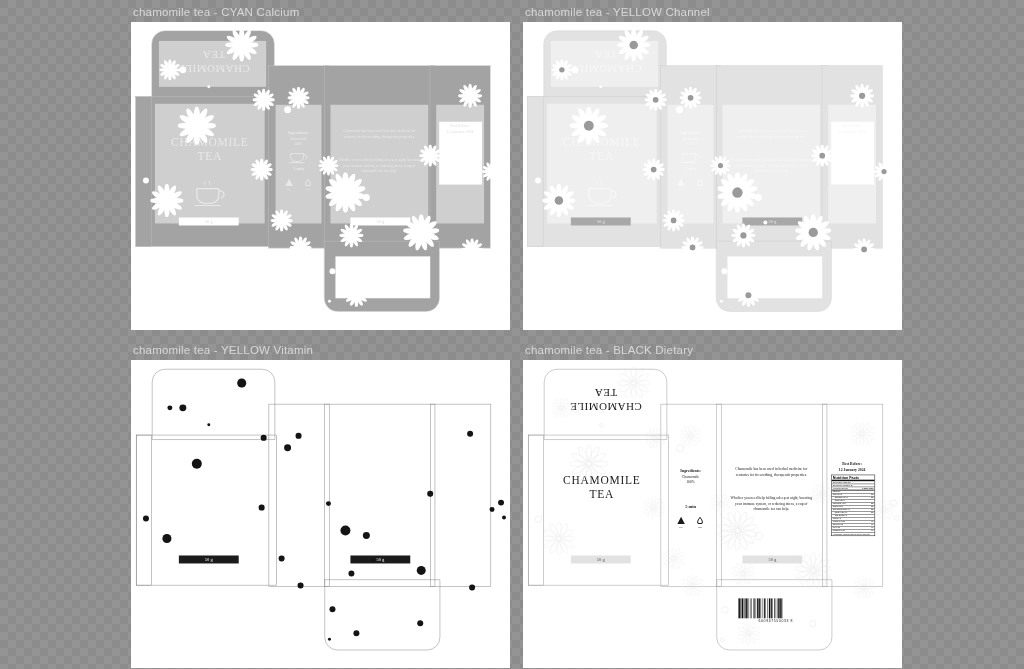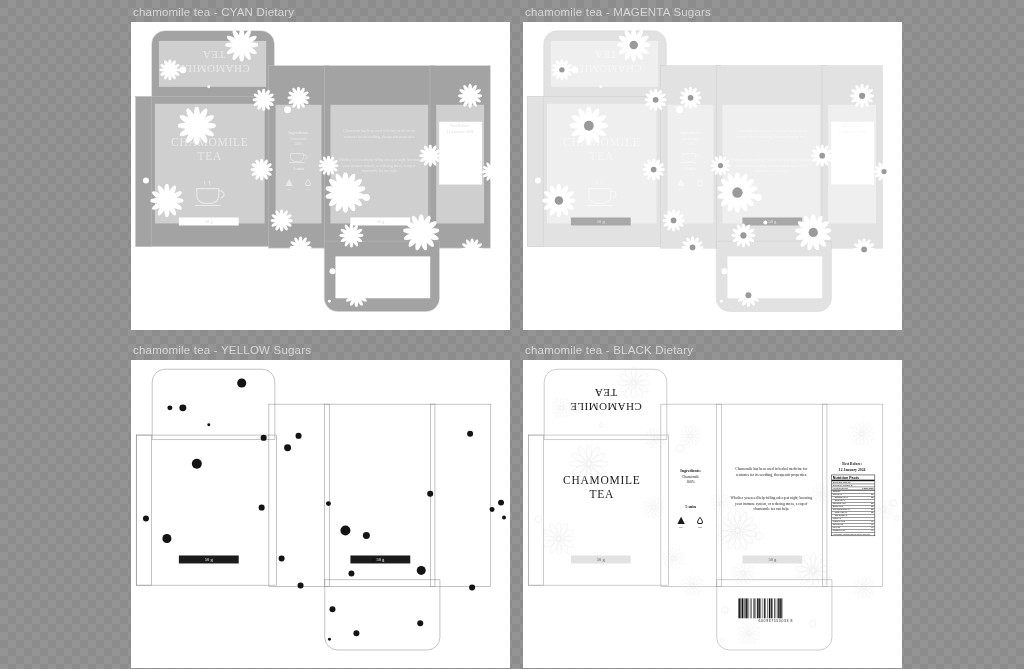--- a/index.html
+++ b/index.html
@@ -60,21 +60,21 @@
   .dot{position:absolute;border-radius:50%;}
 
   .cupicon{position:absolute;}
   .recyc{position:absolute;}
 </style>
 </head>
 <body>
 
 <div class="grid">
     <div class="panel" style="left: 131px; top: 3px; width: 379px; height: 327px;">
-      <div class="panel-title">chamomile tea - CYAN Dietary</div>
+      <div class="panel-title">chamomile tea - CYAN Calcium</div>
       <div class="card" style="width: 379px; height: 308px;">
         <div class="stage" style="transform: scale(0.498684); --board: #a3a3a3; --ink-line: #bdbdbd;">
           <div class="board fill" style="left: 42px; top: 18px; width: 245px; height: 140px; border-radius: 26px 26px 0px 0px; outline: rgb(189, 189, 189) solid 1px;"></div>
           <div class="board fill" style="left: 10px; top: 150px; width: 280px; height: 300px; border-radius: 0px; outline: rgb(189, 189, 189) solid 1px;"></div>
           <div class="board fill" style="left: 10px; top: 150px; width: 30px; height: 300px; border-radius: 0px; outline: rgb(189, 189, 189) solid 1px;"></div>
           <div class="board fill" style="left: 276px; top: 88px; width: 120px; height: 365px; border-radius: 0px; outline: rgb(189, 189, 189) solid 1px;"></div>
           <div class="board fill" style="left: 388px; top: 88px; width: 220px; height: 365px; border-radius: 0px; outline: rgb(189, 189, 189) solid 1px;"></div>
           <div class="board fill" style="left: 600px; top: 88px; width: 120px; height: 365px; border-radius: 0px; outline: rgb(189, 189, 189) solid 1px;"></div>
           <div class="board fill" style="left: 388px; top: 440px; width: 230px; height: 140px; border-radius: 0px 0px 26px 26px; outline: rgb(189, 189, 189) solid 1px;"></div>
           <div class="panelface" style="left: 56px; top: 38px; width: 215px; height: 92px; background: rgb(207, 207, 207);"></div>
@@ -429,21 +429,21 @@
           <div class="dot" style="left: 398px; top: 494px; width: 12px; height: 12px; background: rgb(255, 255, 255); border: none;"></div>
           <div class="dot" style="left: 574px; top: 522px; width: 12px; height: 12px; background: rgb(255, 255, 255); border: none;"></div>
           <div class="dot" style="left: 744px; top: 312px; width: 8px; height: 8px; background: rgb(255, 255, 255); border: none;"></div>
           <div class="dot" style="left: 153px; top: 127px; width: 6px; height: 6px; background: rgb(255, 255, 255); border: none;"></div>
           <div class="dot" style="left: 482px; top: 398px; width: 8px; height: 8px; background: rgb(255, 255, 255); border: none;"></div>
           <div class="dot" style="left: 395px; top: 557px; width: 6px; height: 6px; background: rgb(255, 255, 255); border: none;"></div>
         </div>
       </div>
     </div>
     <div class="panel" style="left: 523px; top: 3px; width: 379px; height: 327px;">
-      <div class="panel-title">chamomile tea - MAGENTA Sugars</div>
+      <div class="panel-title">chamomile tea - YELLOW Channel</div>
       <div class="card" style="width: 379px; height: 308px;">
         <div class="stage" style="transform: scale(0.498684); --board: #e2e2e2; --ink-line: #cdcdcd;">
           <div class="board fill" style="left: 42px; top: 18px; width: 245px; height: 140px; border-radius: 26px 26px 0px 0px; outline: rgb(205, 205, 205) solid 1px;"></div>
           <div class="board fill" style="left: 10px; top: 150px; width: 280px; height: 300px; border-radius: 0px; outline: rgb(205, 205, 205) solid 1px;"></div>
           <div class="board fill" style="left: 10px; top: 150px; width: 30px; height: 300px; border-radius: 0px; outline: rgb(205, 205, 205) solid 1px;"></div>
           <div class="board fill" style="left: 276px; top: 88px; width: 120px; height: 365px; border-radius: 0px; outline: rgb(205, 205, 205) solid 1px;"></div>
           <div class="board fill" style="left: 388px; top: 88px; width: 220px; height: 365px; border-radius: 0px; outline: rgb(205, 205, 205) solid 1px;"></div>
           <div class="board fill" style="left: 600px; top: 88px; width: 120px; height: 365px; border-radius: 0px; outline: rgb(205, 205, 205) solid 1px;"></div>
           <div class="board fill" style="left: 388px; top: 440px; width: 230px; height: 140px; border-radius: 0px 0px 26px 26px; outline: rgb(205, 205, 205) solid 1px;"></div>
           <div class="panelface" style="left: 56px; top: 38px; width: 215px; height: 92px; background: rgb(239, 239, 239);"></div>
@@ -798,21 +798,21 @@
           <div class="dot" style="left: 398px; top: 494px; width: 12px; height: 12px; background: rgb(255, 255, 255); border: none;"></div>
           <div class="dot" style="left: 574px; top: 522px; width: 12px; height: 12px; background: rgb(255, 255, 255); border: none;"></div>
           <div class="dot" style="left: 744px; top: 312px; width: 8px; height: 8px; background: rgb(255, 255, 255); border: none;"></div>
           <div class="dot" style="left: 153px; top: 127px; width: 6px; height: 6px; background: rgb(255, 255, 255); border: none;"></div>
           <div class="dot" style="left: 482px; top: 398px; width: 8px; height: 8px; background: rgb(255, 255, 255); border: none;"></div>
           <div class="dot" style="left: 395px; top: 557px; width: 6px; height: 6px; background: rgb(255, 255, 255); border: none;"></div>
         </div>
       </div>
     </div>
     <div class="panel" style="left: 131px; top: 341px; width: 379px; height: 327px;">
-      <div class="panel-title">chamomile tea - YELLOW Sugars</div>
+      <div class="panel-title">chamomile tea - YELLOW Vitamin</div>
       <div class="card" style="width: 379px; height: 308px;">
         <div class="stage" style="transform: scale(0.498684); --board: #ffffff; --ink-line: #888888;">
           <div class="board outline" style="left: 42px; top: 18px; width: 245px; height: 140px; border-radius: 26px 26px 0px 0px;"></div>
           <div class="board outline" style="left: 10px; top: 150px; width: 280px; height: 300px; border-radius: 0px;"></div>
           <div class="board outline" style="left: 10px; top: 150px; width: 30px; height: 300px; border-radius: 0px;"></div>
           <div class="board outline" style="left: 276px; top: 88px; width: 120px; height: 365px; border-radius: 0px;"></div>
           <div class="board outline" style="left: 388px; top: 88px; width: 220px; height: 365px; border-radius: 0px;"></div>
           <div class="board outline" style="left: 600px; top: 88px; width: 120px; height: 365px; border-radius: 0px;"></div>
           <div class="board outline" style="left: 388px; top: 440px; width: 230px; height: 140px; border-radius: 0px 0px 26px 26px;"></div>
           <div class="weightbox" style="left: 96px; top: 392px; width: 120px; background: rgb(27, 27, 27); color: rgb(255, 255, 255); font-size: 9px; height: 16px; line-height: 16px;">50 g</div>

